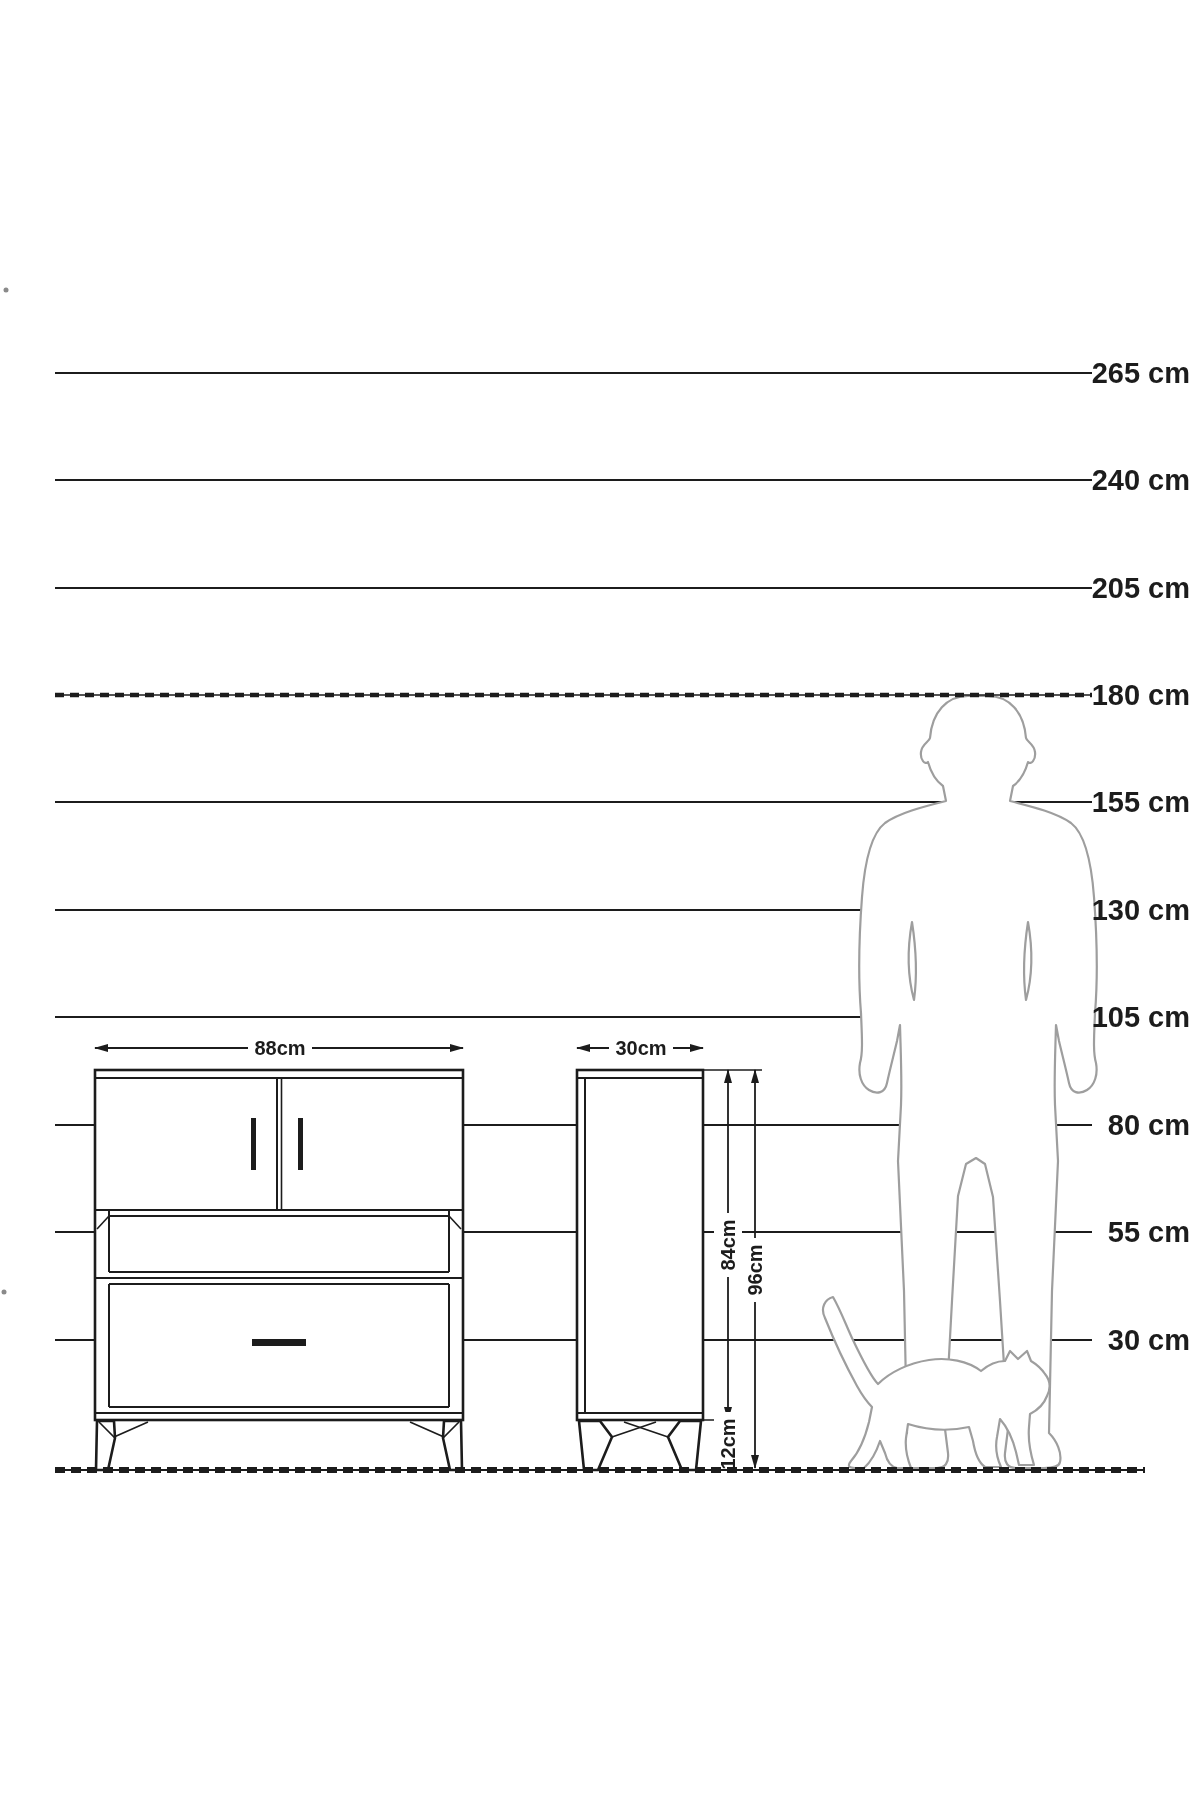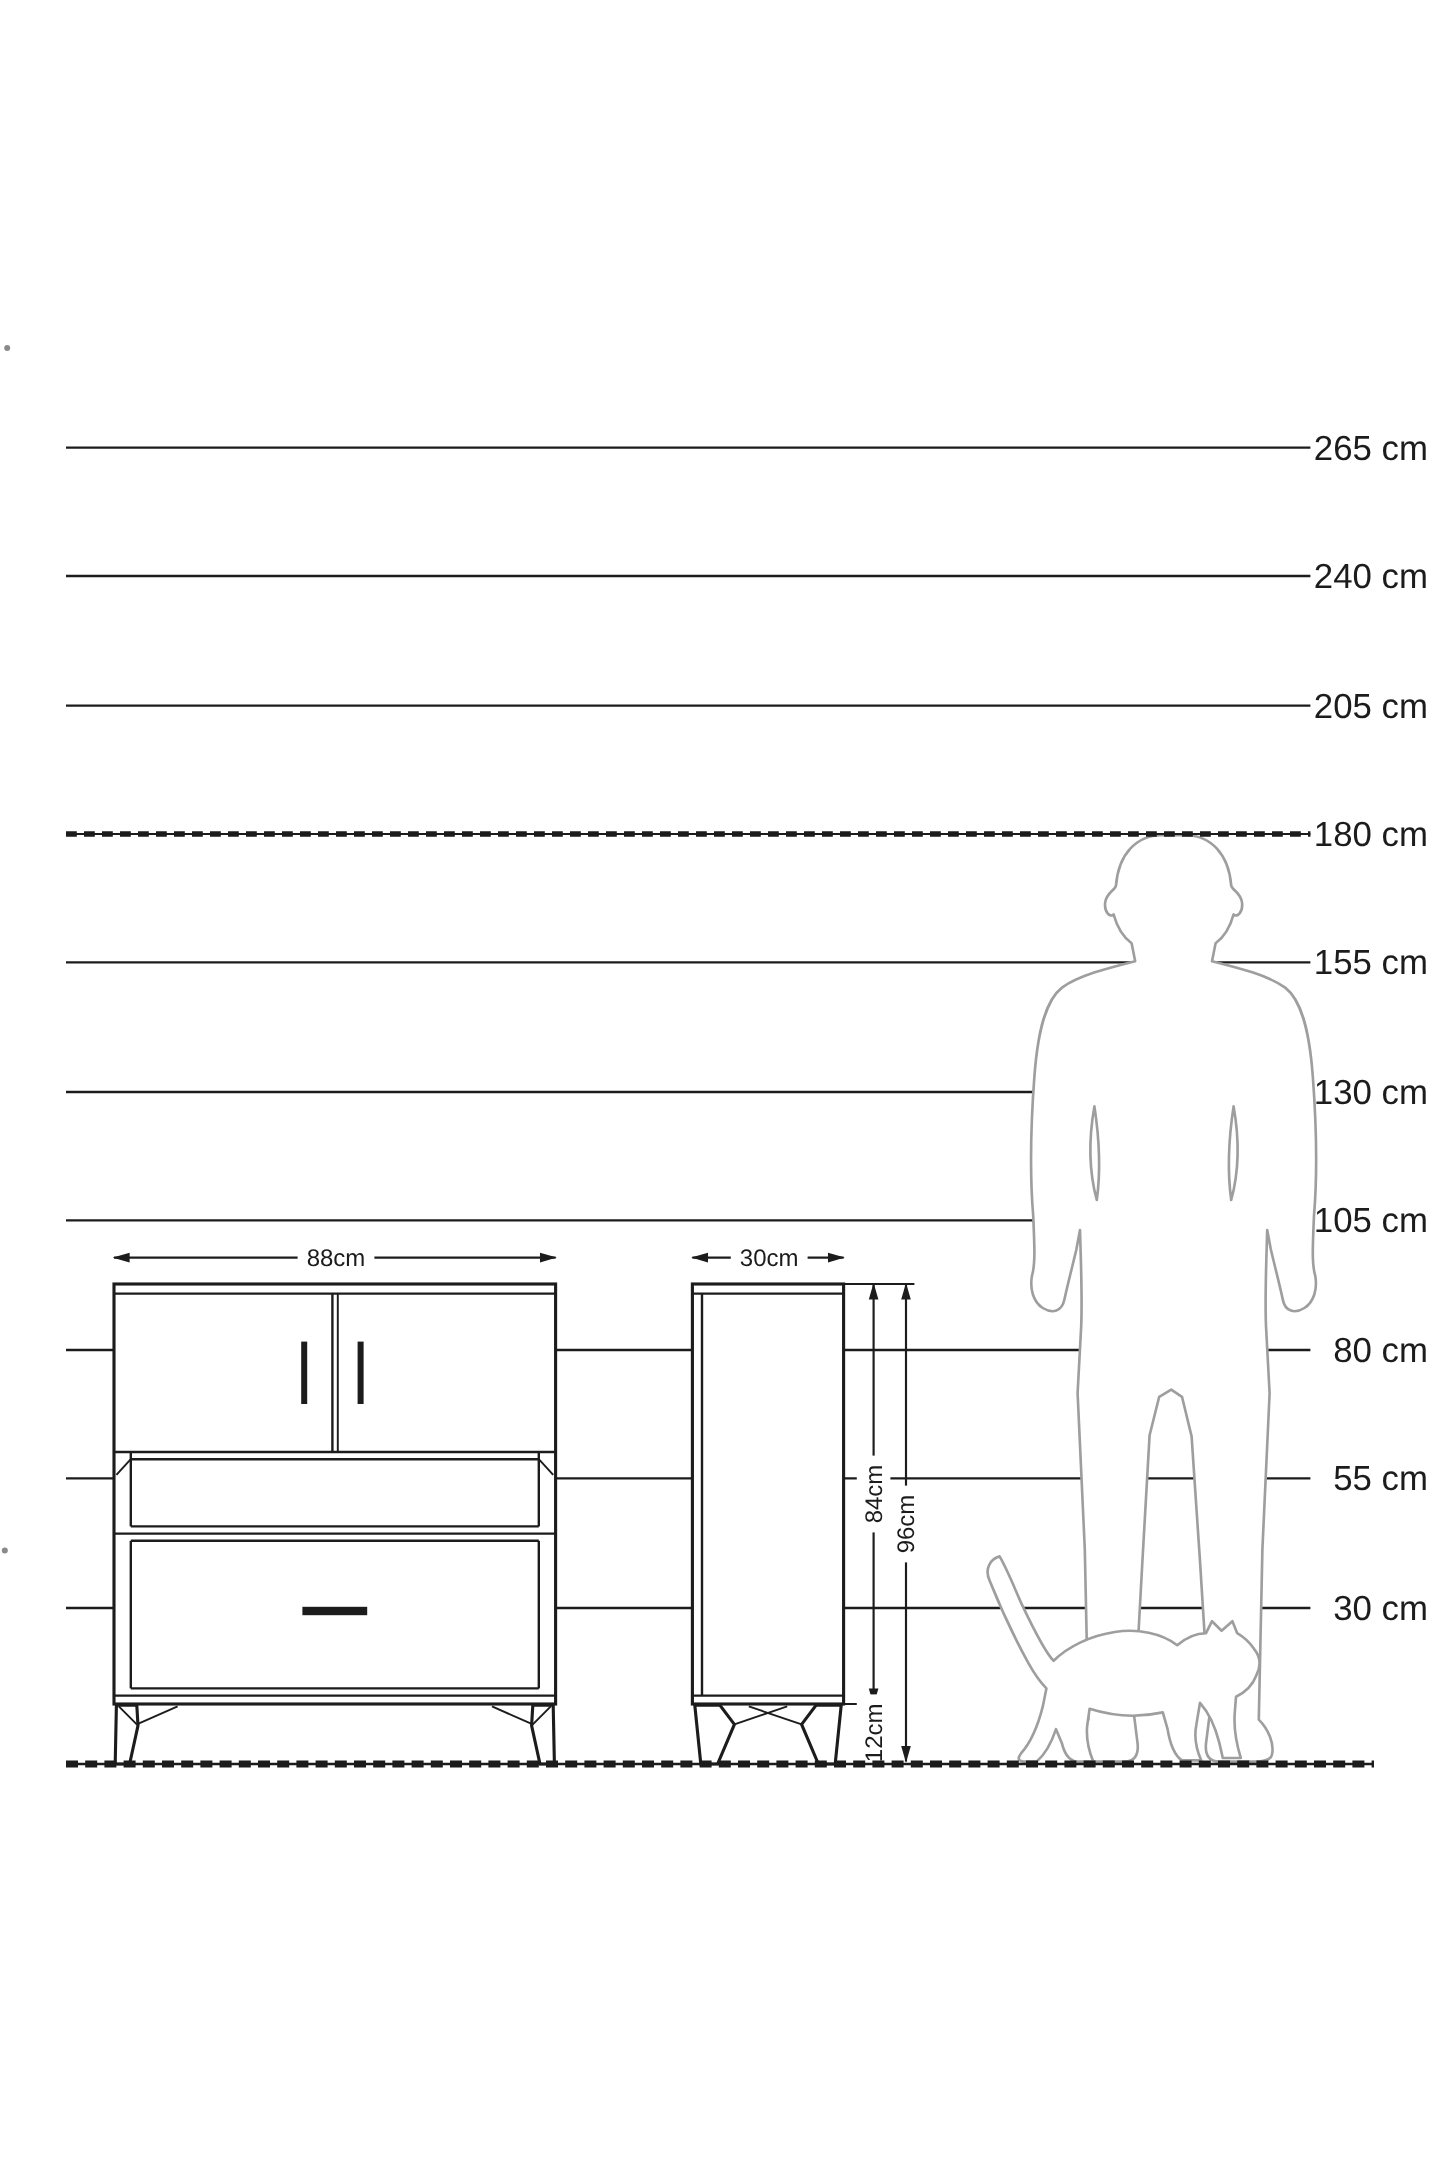--- a/index.html
+++ b/index.html
@@ -1,21 +1,21 @@
 <!DOCTYPE html>
 <html style="--ink: #1c1c1c; --fig: #9e9e9e; --bg: #ffffff;"><head>
 <meta charset="utf-8">
 <style>
   :root{
     --ink:#1c1c1c;
     --fig:#9e9e9e;
     --bg:#ffffff;
   }
   html,body{margin:0;padding:0;background:var(--bg);}
-  .stage{width:1200px;height:1800px;position:relative;background:var(--bg);}
+  .stage{width:1200px;height:1800px;position:relative;background:var(--bg);font-weight:bold;}
   svg{display:block;}
   .rline{stroke:var(--ink);stroke-width:2;}
   .rline-dash-base{stroke:var(--ink);stroke-width:1.5;}
   .rline-dash{stroke:var(--ink);stroke-width:4.5;stroke-dasharray:9 6;}
   .ground-base{stroke:var(--ink);stroke-width:2;}
   .ground-dash{stroke:var(--ink);stroke-width:6;stroke-dasharray:10 6;}
   .rlabel{font-family:"Liberation Sans",sans-serif;font-size:29px;fill:var(--ink);}
   .furn{fill:#ffffff;stroke:var(--ink);stroke-width:2.6;stroke-linejoin:miter;}
   .fline{stroke:var(--ink);stroke-width:2;fill:none;}
   .fline-thin{stroke:var(--ink);stroke-width:1.6;fill:none;}

